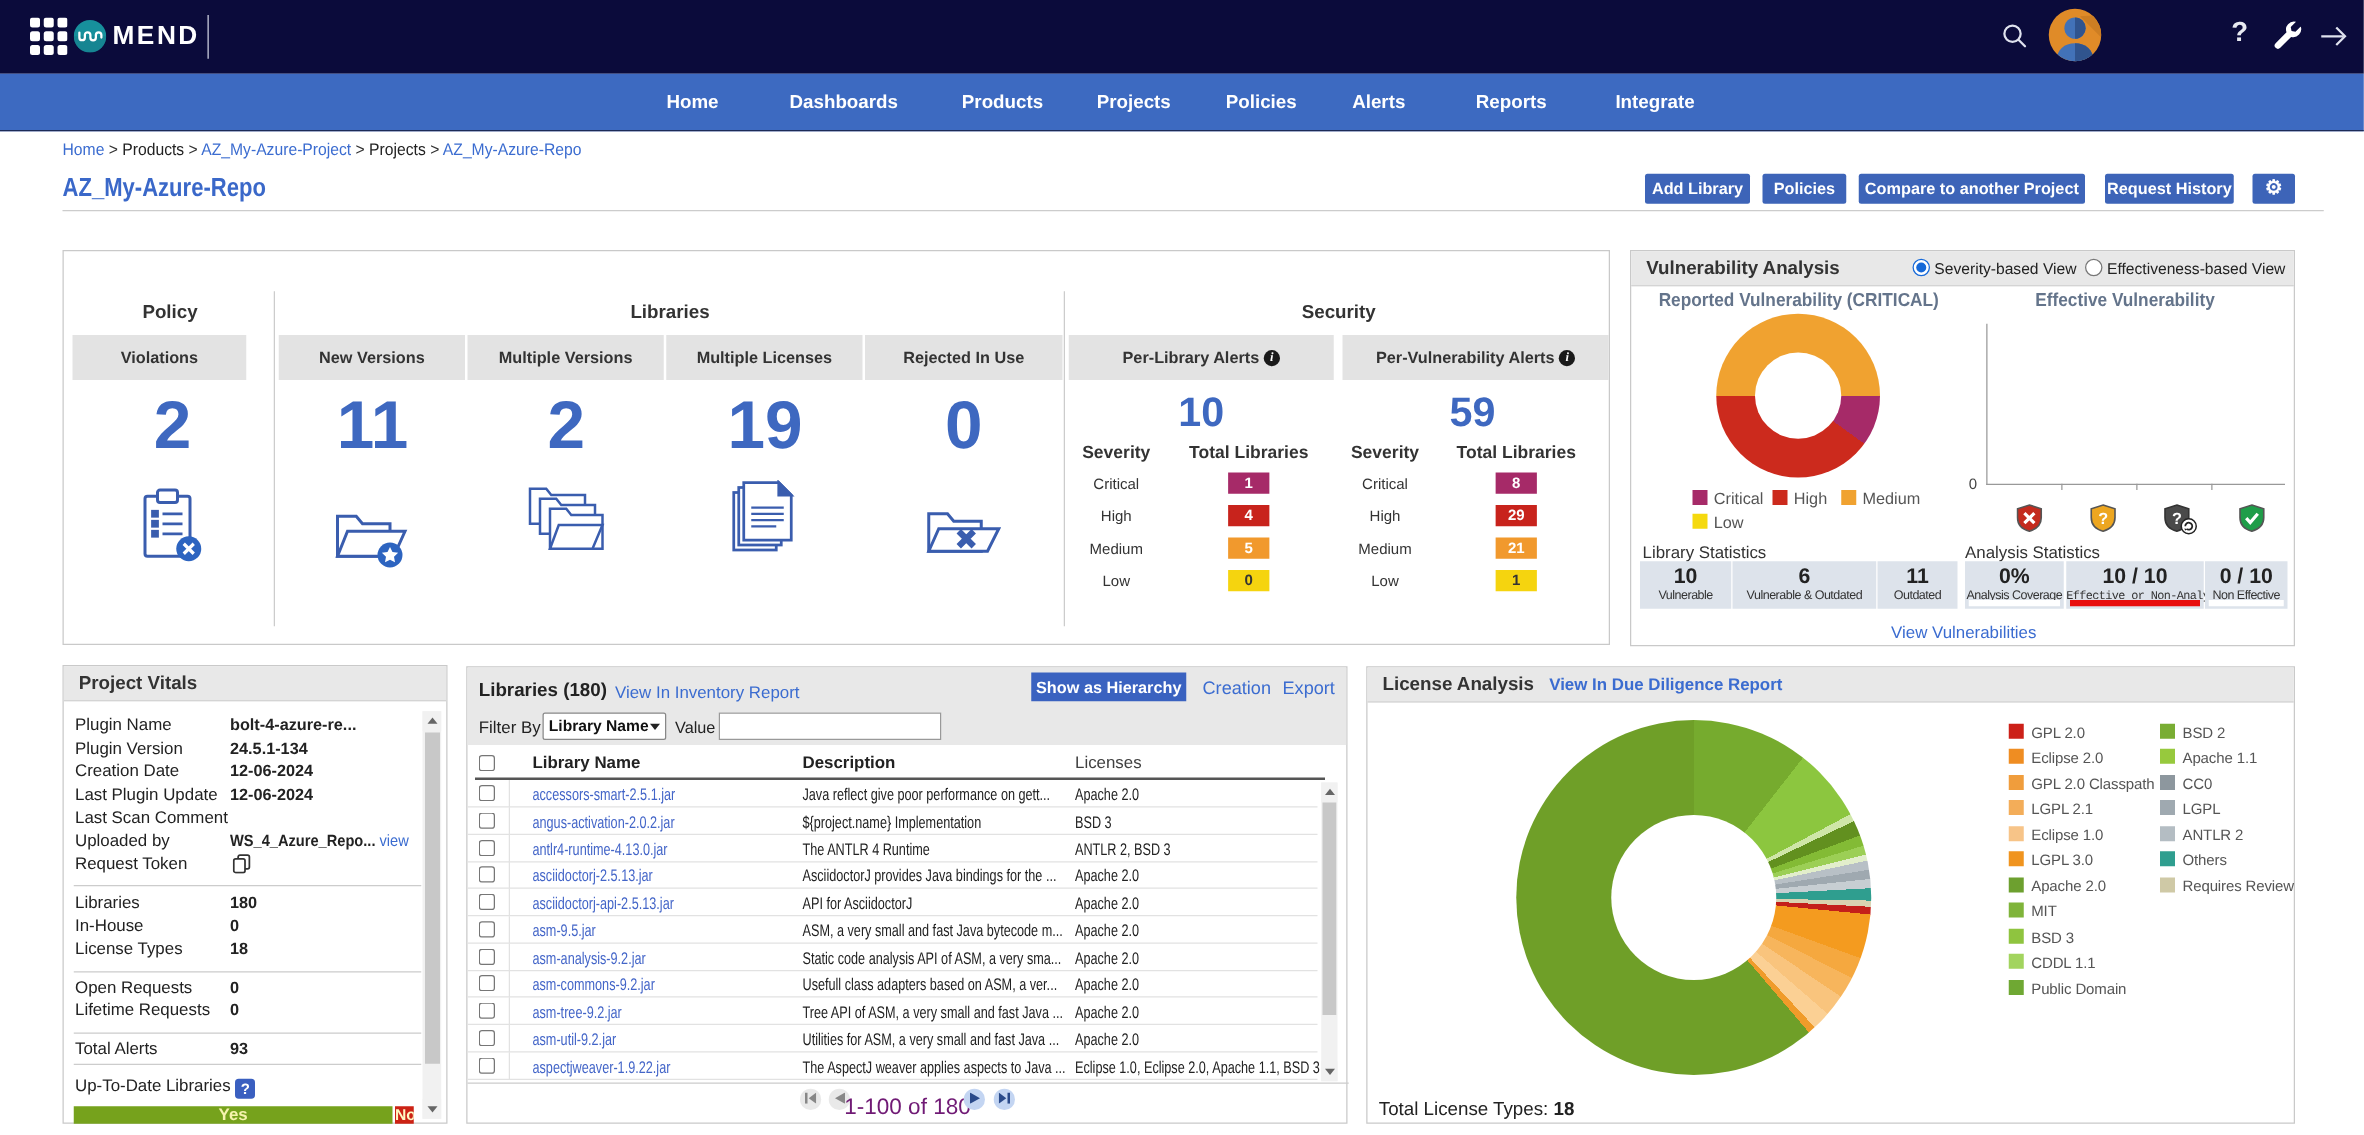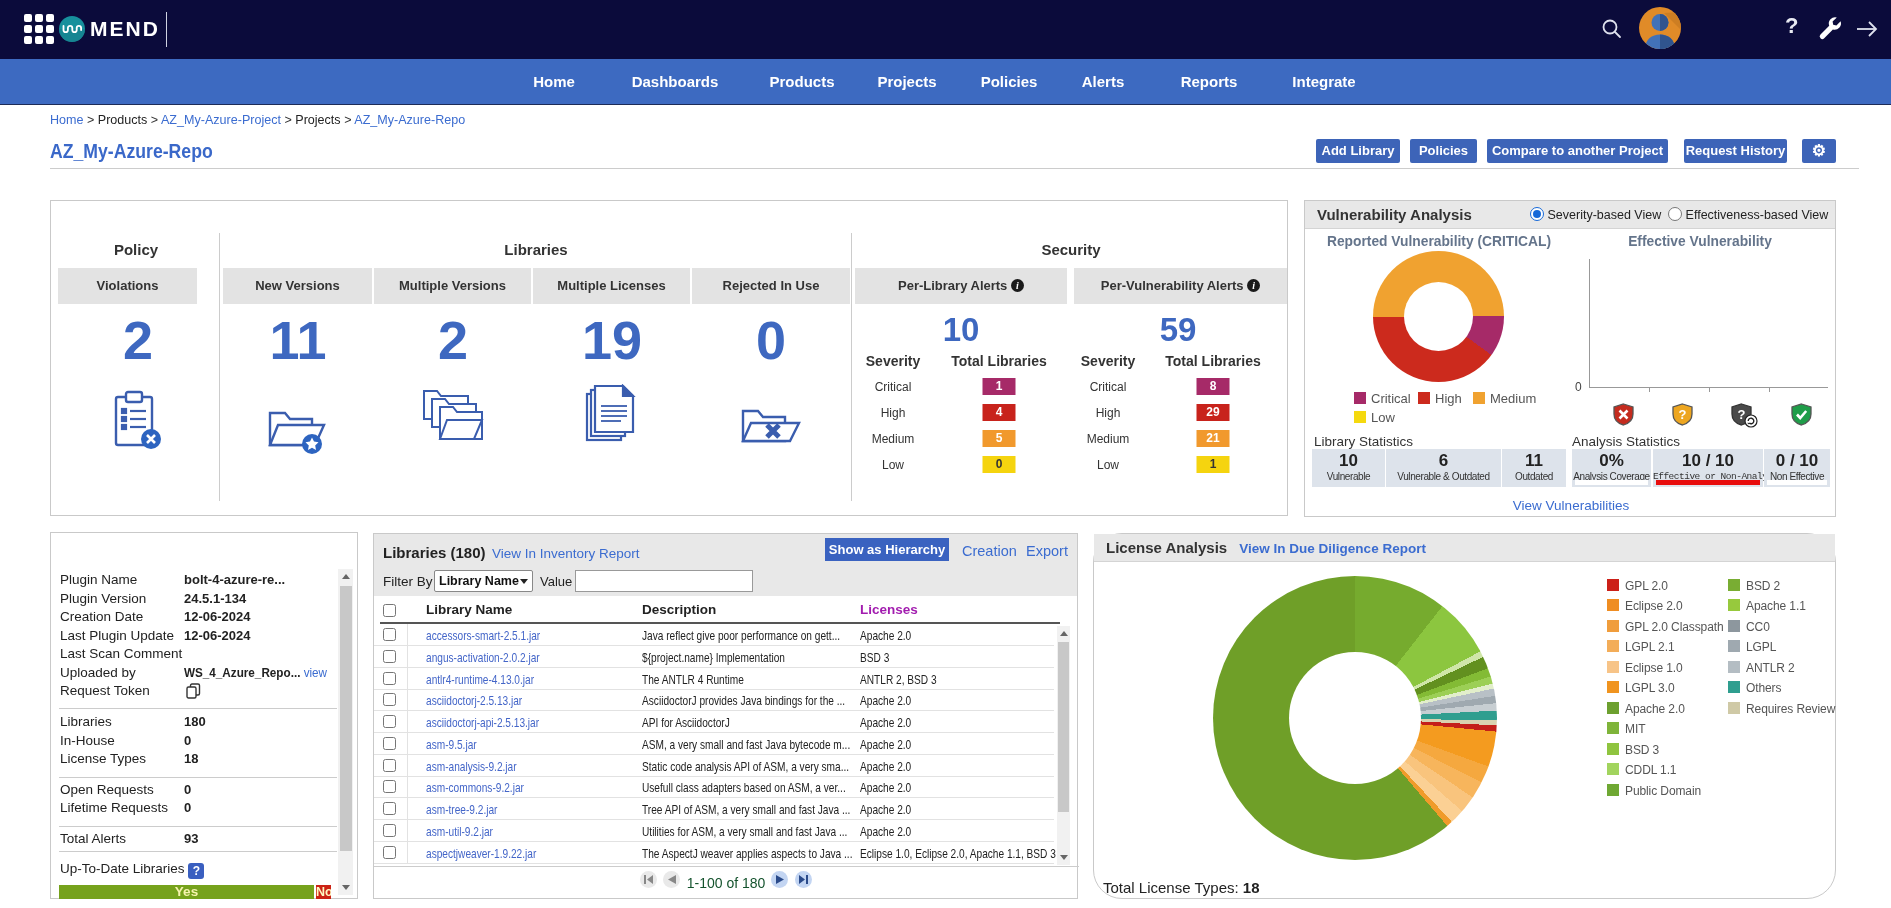--- a/index.html
+++ b/index.html
@@ -27,21 +27,21 @@
 .pa-ico { position:absolute; top:160px; transform:translateX(-50%); }
 .sev-num { position:absolute; top:82px; font-size:33px; font-weight:bold; color:#3e68c0; transform:translateX(-50%); }
 .sev-h { position:absolute; font-size:14px; font-weight:bold; color:#333; transform:translateX(-50%); white-space:nowrap; }
 .sev-l { position:absolute; font-size:12px; color:#333; transform:translateX(-50%); white-space:nowrap; }
 .sev-b { position:absolute; width:33px; height:17px; font-size:12px; font-weight:bold; text-align:center; line-height:17px; color:#fff; transform:translateX(-50%); }
 
 #va { left:1304px; top:200px; width:532px; height:317px; }
 
 #pv { left:50px; top:532px; width:308px; height:367px; }
 #lib { left:373px; top:533px; width:705px; height:366px; }
-#lic { left:1093px; top:533px; width:743px; height:366px;border-radius:29px; }
+#lic { left:1093px; top:533px; width:743px; height:366px; }
 a { text-decoration:none; }
 .link { color:#3b6cd0; }
 .info { display:inline-block; width:13px; height:13px; border-radius:50%; background:#1a1a1a; color:#fff; font-size:10px; font-weight:bold; line-height:13px; text-align:center; vertical-align:1px; font-style:italic; font-family:"Liberation Serif",serif; }
 .radio { display:inline-block; width:14px; height:14px; border-radius:50%; border:1px solid #777; background:#fff; vertical-align:-2px; }
 .radio.on { border:1px solid #1669d8; position:relative; }
 .radio.on::after { content:""; position:absolute; left:2px; top:2px; width:8px; height:8px; border-radius:50%; background:#1669d8; }
 .leg { position:absolute; font-size:13px; color:#555; white-space:nowrap; }
 .leg span { display:inline-block; width:12px; height:12px; margin-right:5px; vertical-align:-1px; }
 .shield { position:absolute; }
 .stat { position:absolute; height:38px; background:#dde3eb; text-align:center; }
@@ -316,20 +316,21 @@
     <div class="stat" style="left:459px;top:220px;width:66px;">
         <b>0 / 10</b>
         <i>Non Effective</i>
         <u style="background:#fff;"></u>
       </div>
     <a href="#" class="link" style="position:absolute;left:266px;top:269px;transform:translateX(-50%);font-size:13.5px;white-space:nowrap;">View Vulnerabilities</a>
   </div>
 </div>
 
 <div class="panel" id="pv">
+  <div class="phead">Project Vitals</div>
   <div class="pvl" style="top:39px;">Plugin Name</div>
     <div class="pvv" style="top:39px;">bolt-4-azure-re...</div>
   <div class="pvl" style="top:58px;">Plugin Version</div>
     <div class="pvv" style="top:58px;">24.5.1-134</div>
   <div class="pvl" style="top:76px;">Creation Date</div>
     <div class="pvv" style="top:76px;">12-06-2024</div>
   <div class="pvl" style="top:95px;">Last Plugin Update</div>
     <div class="pvv" style="top:95px;">12-06-2024</div>
   <div class="pvl" style="top:113px;">Last Scan Comment</div>
   <div class="pvl" style="top:132px;">Uploaded by</div>
@@ -378,21 +379,21 @@
   <a href="#" class="link" style="position:absolute;left:588px;top:9px;font-size:14.5px;">Creation</a>
   <a href="#" class="link" style="position:absolute;left:652px;top:9px;font-size:14.5px;">Export</a>
   <div style="position:absolute;left:9px;top:40px;font-size:13.5px;color:#222;">Filter By</div>
   <div style="position:absolute;left:60px;top:36px;width:99px;height:22px;background:#fff;border:1px solid #888;border-radius:2px;font-size:12.5px;color:#111;font-weight:bold;line-height:20px;padding-left:4px;">Library Name <span style="position:absolute;right:4px;top:8px;width:0;height:0;border-left:4px solid transparent;border-right:4px solid transparent;border-top:5px solid #222;"></span></div>
   <div style="position:absolute;left:166px;top:40px;font-size:13px;color:#222;">Value</div>
   <div style="position:absolute;left:201px;top:36px;width:178px;height:22px;background:#fff;border:1px solid #999;"></div>
 
   <input type="checkbox" style="position: absolute; left: 9px; top: 70px; width: 13px; height: 13px;">
   <div style="position:absolute;left:52px;top:68px;font-size:13.5px;font-weight:bold;color:#222;">Library Name</div>
   <div style="position:absolute;left:268px;top:68px;font-size:13.5px;font-weight:bold;color:#222;">Description</div>
-  <div style="position:absolute;left:486px;top:68px;font-size:13.5px;font-weight:bold;color:#a21caf;">Licenses</div>
+  <div style="position:absolute;left:486px;top:68px;font-size:13.5px;font-weight:normal;color:#404040;">Licenses</div>
   <div style="position:absolute;left:6px;top:88px;width:680px;height:2px;background:#555;"></div>
   <div id="librows">
     <div class="lrow" style="top:90px;">
         <input type="checkbox" style="">
         <span class="vs"></span>
         <span class="c1">accessors-smart-2.5.1.jar</span>
         <span class="c2">Java reflect give poor performance on gett...</span>
         <span class="c3">Apache 2.0</span>
       </div>
     <div class="lrow" style="top:112px;">
@@ -478,21 +479,21 @@
   </div>
   <div style="position:absolute;left:0px;top:332px;width:705px;height:1px;background:#ccc;"></div>
 
   <div class="pgbtn" style="left:266px;background:#e9e9e9;"><svg width="9" height="9" viewBox="0 0 9 9">
         <rect x="0" y="0" width="2" height="9" fill="#888"></rect>
         <path d="M9 0 v9 L3 4.5 z" fill="#888"></path>
       </svg></div>
   <div class="pgbtn" style="left:289px;background:#e9e9e9;"><svg width="8" height="9" viewBox="0 0 8 9">
         <path d="M8 0 v9 L0 4.5 z" fill="#888"></path>
       </svg></div>
-  <div style="position:absolute;left:352px;top:341px;font-size:14px;color:#14532d;transform:translateX(-50%);white-space:nowrap;">1-100 of 180</div>
+  <div style="position:absolute;left:352px;top:341px;font-size:18px;color:#701a75;transform:translateX(-50%);white-space:nowrap;">1-100 of 180</div>
   <div class="pgbtn" style="left:397px;background:#c3d5f2;"><svg width="8" height="9" viewBox="0 0 8 9">
         <path d="M0 0 v9 L8 4.5 z" fill="#2a4a8a"></path>
       </svg></div>
   <div class="pgbtn" style="left:421px;background:#c3d5f2;"><svg width="9" height="9" viewBox="0 0 9 9">
         <path d="M0 0 v9 L6 4.5 z" fill="#2a4a8a"></path>
         <rect x="7" y="0" width="2" height="9" fill="#2a4a8a"></rect>
       </svg></div>
 </div>
 
 <div class="panel" id="lic">

